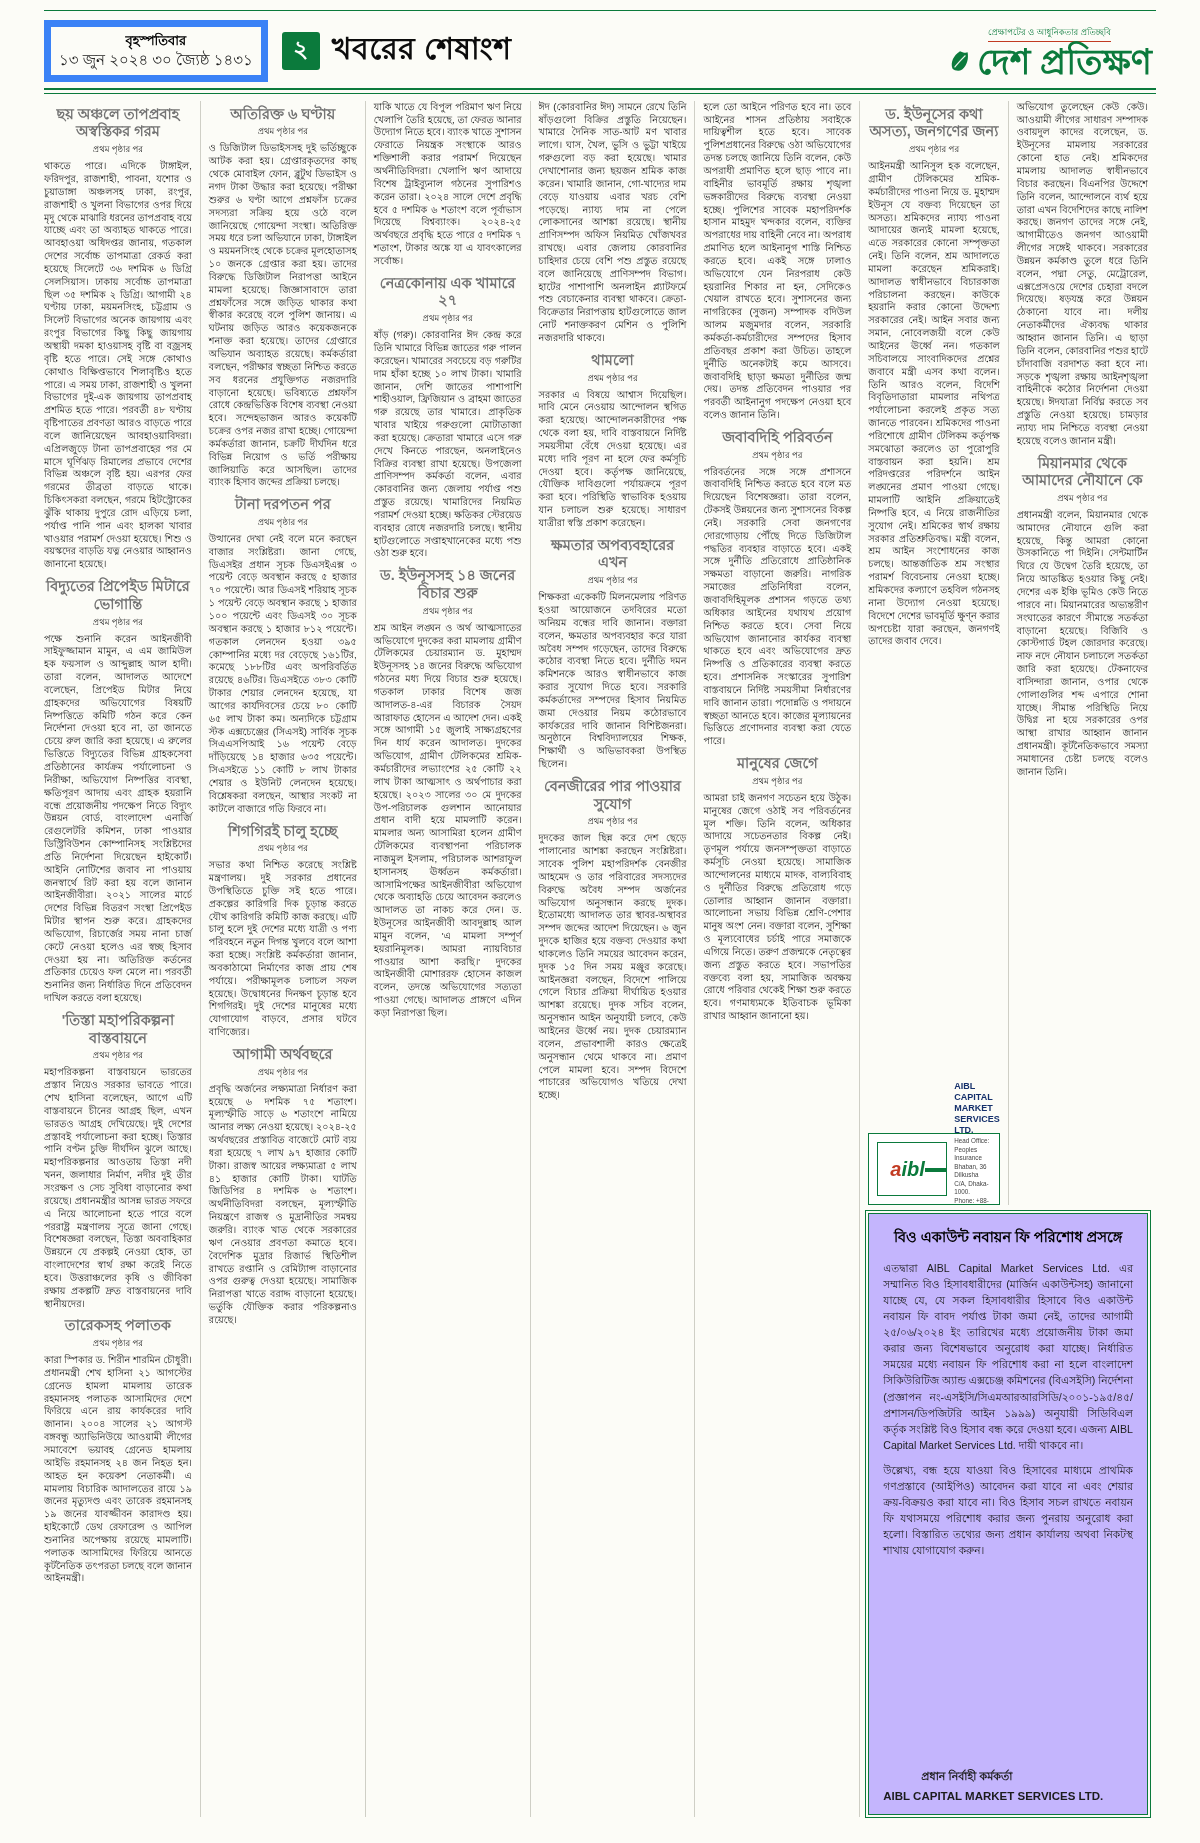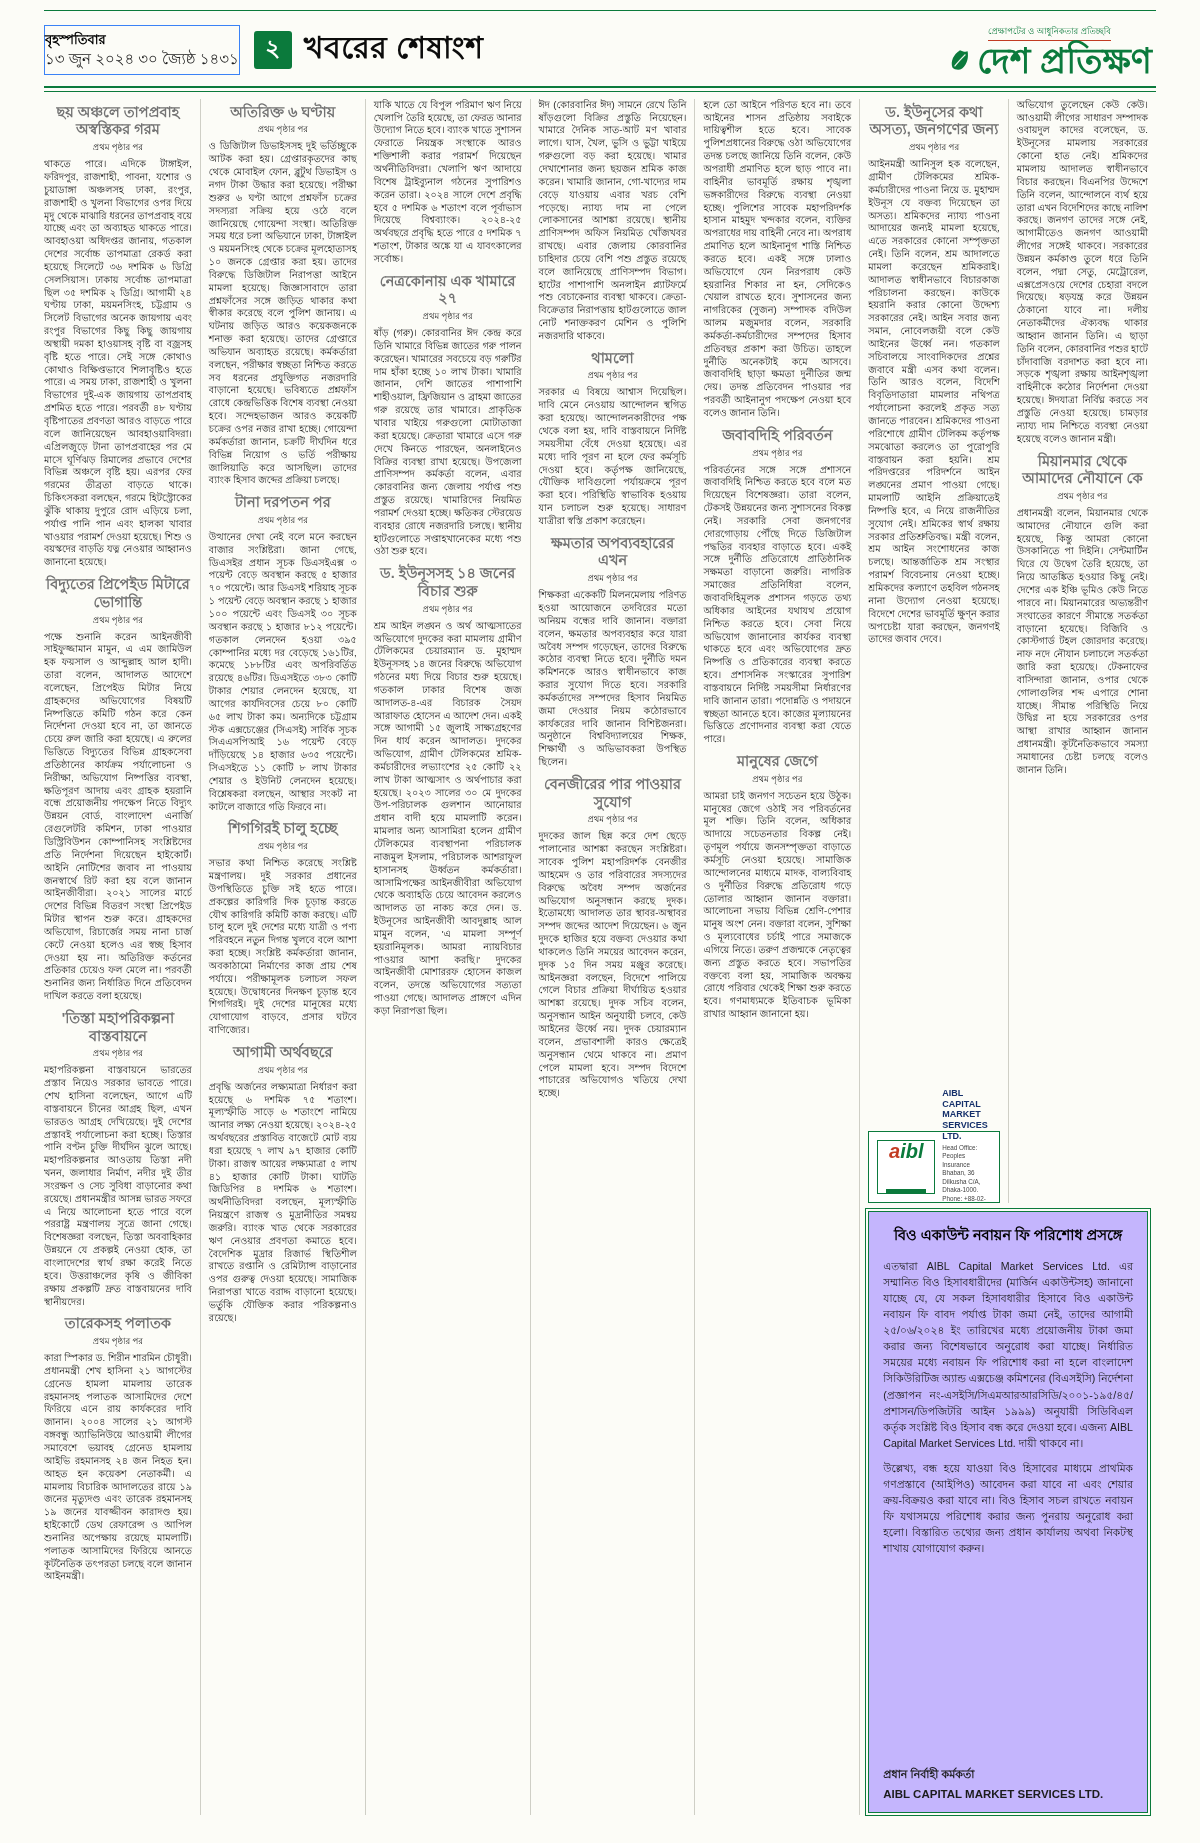--- a/index.html
+++ b/index.html
@@ -1,19 +1,19 @@
 <!DOCTYPE html>
 <html><head>
 <meta charset="utf-8">
 <style>
   html,body{margin:0;padding:0;background:#ffffff;}
   .page{position:relative;width:1200px;height:1843px;background:#fcfcf7;font-family:"Liberation Sans",sans-serif;color:#1c1c1c;box-sizing:border-box;padding:10px 44px 14px;overflow:hidden;}
   .top-rule{border-top:1.5px solid #0b7a3c;margin-bottom:5px;}
   .header{display:flex;align-items:center;padding:4px 0 6px;}
-  .date-box{border:1px solid #3b82f6;text-align:left;padding:5px 0;line-height:1.35;}
+  .date-box{border:7px solid #3b82f6;text-align:center;padding:5px 8px;line-height:1.35;}
   .date-box .day{font-weight:bold;font-size:13px;color:#000;}
   .date-box .date{font-size:15px;color:#222;}
   .page-badge{width:38px;height:38px;background:#0b7a3c;color:#fff;font-size:23px;font-weight:bold;display:flex;align-items:center;justify-content:center;margin:0 12px 0 14px;border-radius:3px;flex:none;}
   .section-title{font-size:30px;font-weight:bold;color:#0c0c0c;letter-spacing:.5px;}
   .masthead{margin-left:auto;text-align:center;padding-right:4px;}
   .masthead .tagline{color:#0b7a3c;font-size:8.5px;display:inline-block;border-bottom:1px solid #c23b22;padding-bottom:1px;margin-bottom:2px;}
   .mast-row{display:flex;align-items:center;justify-content:flex-end;gap:4px;}
   .masthead .name{color:#0b7a3c;font-size:35px;font-weight:bold;line-height:1.05;}
   .leaf{width:26px;height:26px;flex:none;}
   .header-rule{border-top:2.5px solid #0b7a3c;border-bottom:1px solid #0b7a3c;height:3px;margin-bottom:7px;}
@@ -24,33 +24,33 @@
   .right-cols{display:flex;height:1104px;flex:none;align-items:stretch;}
   .rcol{flex:1 1 0;min-width:0;padding:0 8px;overflow:hidden;}
   .rcol + .rcol{border-left:1px solid #cfcfc6;}
   .col6{display:flex;flex-direction:column;}
   .col6 .articles{flex:1;overflow:hidden;}
   .article{margin-bottom:7px;}
   .headline{font-weight:bold;font-size:14.5px;line-height:1.22;text-align:center;color:#737373;margin:5px 0 2px;}
   .cont-label{text-align:center;font-size:8.5px;color:#222;margin-bottom:3px;}
   .body-text{font-size:9.6px;line-height:1.34;text-align:justify;word-break:break-word;}
   .aibl-logo-box{flex:none;border:1px solid #0b7a3c;background:#fff;display:flex;align-items:center;gap:7px;padding:7px 8px;margin-top:4px;height:72px;box-sizing:border-box;}
-  .aibl-mark{width:56px;height:52px;border:1px solid #0b7a3c;display:flex;flex-direction:column;align-items:center;justify-content:space-between;flex:none;background:#fff;}
+  .aibl-mark{width:56px;height:52px;border:1px solid #0b7a3c;display:flex;align-items:center;justify-content:space-between;flex:none;background:#fff;padding-left:12px;}
   .aibl-mark .word{font-weight:bold;font-style:italic;font-size:20px;line-height:1;}
   .aibl-mark .word .a{color:#c23b22;}
   .aibl-mark .word .ibl{color:#0b7a3c;}
   .aibl-mark .bar{width:40px;height:4px;background:#0b7a3c;margin-top:3px;}
   .aibl-info{min-width:0;}
   .aibl-company{font-weight:bold;font-size:9px;color:#15306b;line-height:1.2;}
   .aibl-address{font-size:6.3px;color:#444;line-height:1.35;margin-top:2px;}
   .ad-box{flex:1;margin:8px 8px 2px;border:1.5px solid #0b7a3c;outline:1px solid #0b7a3c;outline-offset:2px;background:#c4b5fd;padding:12px 14px;display:flex;flex-direction:column;box-sizing:border-box;overflow:hidden;}
   .ad-title{text-align:center;font-weight:bold;font-size:14.5px;color:#000;margin-bottom:10px;}
   .ad-body{font-size:10.6px;line-height:1.52;text-align:justify;}
   .ad-body + .ad-body{margin-top:9px;}
-  .ad-sign{margin-top:auto;font-weight:bold;font-size:11px;padding-top:10px;}
+  .ad-sign{margin-top:auto;font-weight:bold;font-size:11px;padding-top:10px;margin-left:38px;}
   .ad-company{font-weight:bold;font-size:11.5px;margin-top:3px;}
 </style>
 </head>
 <body>
 
 <div class="page">
   <div class="top-rule"></div>
 
   <div class="header">
     <div class="date-box">

